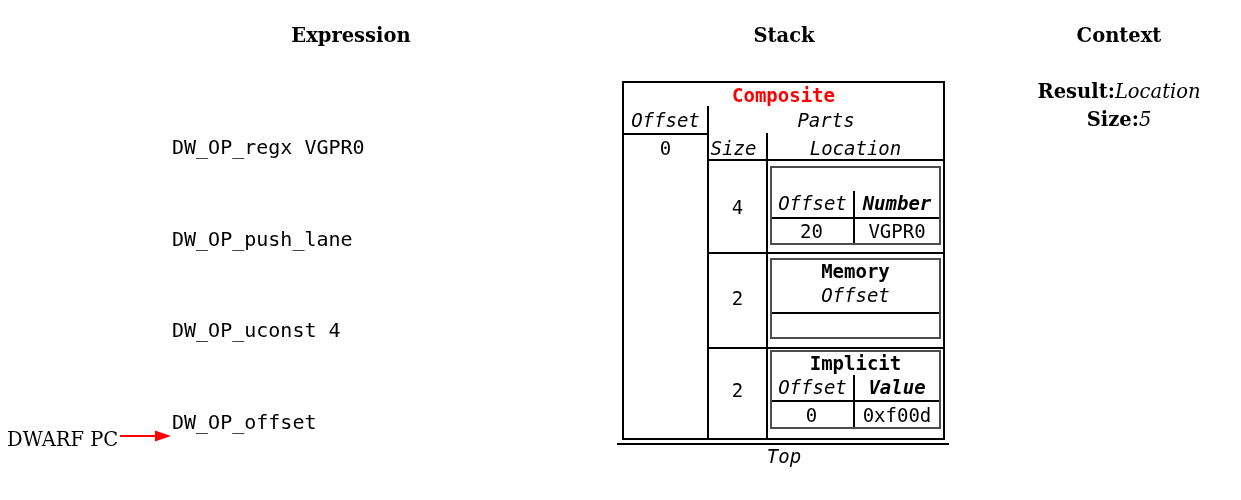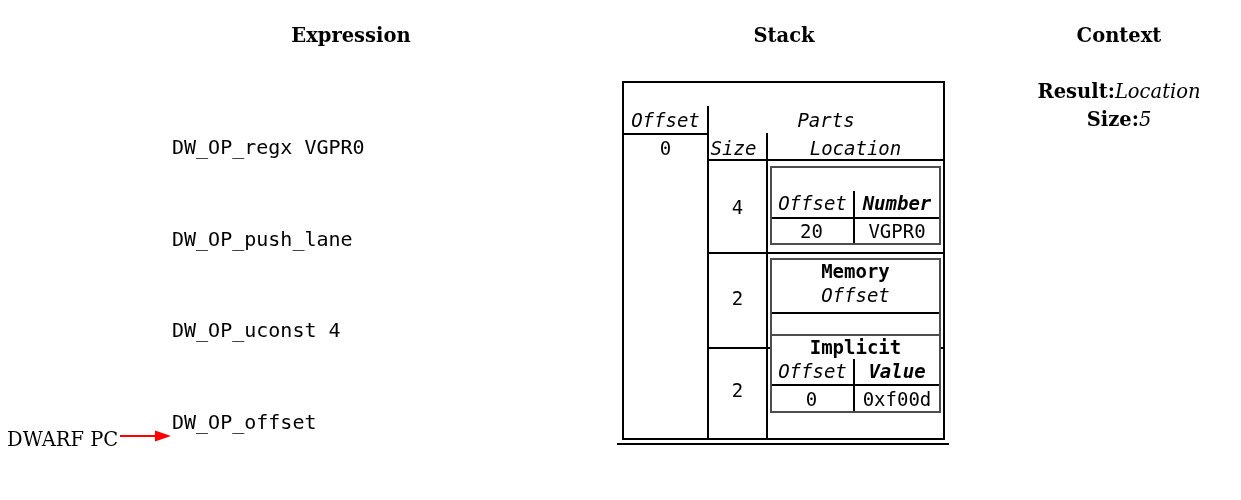--- a/index.html
+++ b/index.html
@@ -136,20 +136,21 @@
 
   <div class="pc-marker">
     <span class="pc-label">DWARF PC</span>
     <svg class="pc-arrow" width="52" height="14" viewBox="0 0 52 14">
       <line x1="0" y1="7" x2="37" y2="7" stroke="#ff0000" stroke-width="2"></line>
       <polygon points="35,1.5 51,7 35,12.5" fill="#ff0000"></polygon>
     </svg>
   </div>
 
   <div class="stack-table">
+    <div class="composite-title">Composite</div>
 
     <div class="abs vline" style="left:83px; top:23px; bottom:0;"></div>
     <div class="abs hline" style="left:0; width:85px; top:50px;"></div>
     <div class="abs vline" style="left:142px; top:50px; bottom:0;"></div>
     <div class="abs hline" style="left:85px; right:0; top:76px;"></div>
     <div class="abs hline" style="left:85px; right:0; top:169px;"></div>
     <div class="abs hline" style="left:85px; right:0; top:264px;"></div>
 
     <div class="abs ctr it" style="left:0; width:83px; top:26px;">Offset</div>
     <div class="abs ctr it" style="left:85px; right:0; top:26px;">Parts</div>
@@ -169,31 +170,32 @@
       <div class="nv1">20</div>
       <div class="nv2">VGPR0</div>
     </div>
 
     <div class="part-box" style="top:175px; height:81px;">
       <div class="nbtitle">Memory</div>
       <div class="nh-single">Offset</div>
       <div class="nhr" style="top:52px;"></div>
     </div>
 
-    <div class="part-box" style="top:251px; height:79px;">
+    <div class="part-box" style="top:267px; height:79px;">
       <div class="nbtitle">Implicit</div>
       <div class="ndiv"></div>
       <div class="nh1">Offset</div>
       <div class="nh2">Value</div>
       <div class="nhr" style="top:48px;"></div>
       <div class="nv1">0</div>
       <div class="nv2">0xf00d</div>
     </div>
   </div>
 
   <div class="bottom-line2"></div>
+  <div class="top-label">Top</div>
 
   <div class="context-block">
     <div><span class="ctx-key">Result:</span><span class="ctx-val">Location</span></div>
     <div><span class="ctx-key">Size:</span><span class="ctx-val">5</span></div>
   </div>
 
 </div>
 
 </body></html>

